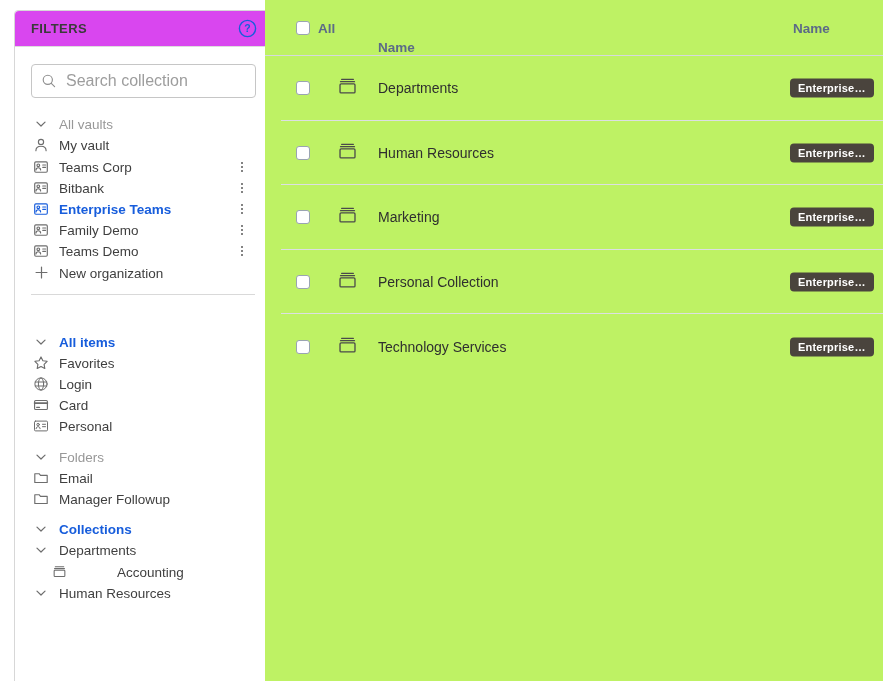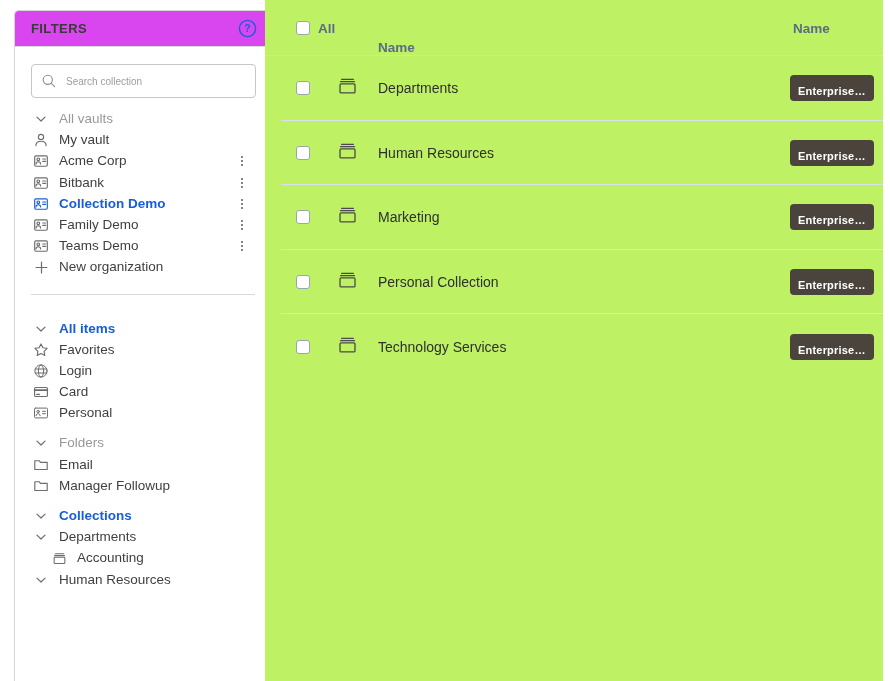--- a/index.html
+++ b/index.html
@@ -11,37 +11,37 @@
     background:#fff; border:1px solid #d7d7d7; border-radius:4px 4px 0 0; }
   .sidebar-header { height:36px; background:#d946ef; border-bottom:1px solid #ddd;
     border-radius:4px 4px 0 0; display:flex; align-items:center; justify-content:space-between;
     padding:0 14px 0 16px; }
   .sidebar-title { font-size:13px; font-weight:bold; letter-spacing:.4px; color:#3a3a3a; }
   .help-btn { width:19px; height:19px; display:flex; align-items:center; justify-content:center; cursor:pointer; }
 
   .search-wrap { position:relative; margin:17px 15px 13px 16px; }
   .search-wrap svg { position:absolute; left:10px; top:9px; }
   .search-input { width:100%; height:34px; border:1px solid #c6c6c6; border-radius:4px;
-    padding:0 10px 0 34px; font-size:10px; color:#3f3f3f; outline:none;
+    padding:0 10px 0 34px; font-size:16px; color:#3f3f3f; outline:none;
     font-family:"Liberation Sans", sans-serif; }
   .search-input::placeholder { color:#9d9d9d; }
 
   .nav { font-size:13.5px; }
-  .nav-row { display:flex; align-items:flex-start; height:21.2px; padding-left:18px; cursor:pointer; }
+  .nav-row { display:flex; align-items:flex-end; height:21.2px; padding-left:18px; cursor:pointer; }
   .nav-row .ic { width:16px; height:16px; flex:0 0 16px; display:flex; align-items:center;
     justify-content:center; margin-right:10px; color:#6d6d6d; }
-  .nav-row.indent1 { padding-left:36px; }
+  .nav-row.indent1 { padding-left:36px;gap:40px; }
   .nav-row .lbl { white-space:nowrap; color:#3f3f3f; }
   .nav-row .lbl.muted { color:#989898; }
   .nav-row .lbl.sel { color:var(--accent); font-weight:bold; }
   .nav-row .ic.sel { color:var(--accent); }
   .kebab { margin-left:auto; margin-right:22px; width:14px; height:16px;
     display:flex; align-items:center; justify-content:center; cursor:pointer; }
   .side-divider { height:1px; background:#d9d9d9; margin:13px 16px 0 16px; }
-  .sect { margin-top:26px; }
+  .sect { margin-top:34px; }
   .sect.tight { margin-top:9px; }
   .vaults { margin-top:13px; }
 
   svg.stroke { fill:none; stroke:currentColor; stroke-width:1.15; stroke-linecap:round; stroke-linejoin:round; }
 
   
   .main { position:absolute; left:265px; top:0; width:618px; height:681px; background:#bef264; }
   .thead { position:relative; height:56px; border-bottom:1px solid #d5d9de; }
   .thead .hdr { position:absolute; top:50%; transform:translateY(-50%);
     font-size:13.5px; font-weight:bold; color:#5c6b87; }
@@ -51,21 +51,21 @@
   .h-name { left:113px;margin-top:19px; }
   .h-owner { left:528px; }
   .trow { position:relative; height:64.6px; }
   .trow:not(:last-child)::after { content:""; position:absolute; left:16px; right:0; bottom:0;
     height:1px; background:#dcdfe3; }
   .trow .cicon { position:absolute; left:72px; top:50%; transform:translateY(-50%); color:#4a4a4a; }
   .trow .rname { position:absolute; left:113px; top:50%; transform:translateY(-50%);
     font-size:14px; color:#2f2f2f; cursor:pointer; }
   .badge { position:absolute; left:525px; top:50%; transform:translateY(-50%);
     background:var(--badge-bg); color:var(--badge-text); font-size:11px; font-weight:bold;
-    padding:10px 8px 4px; border-radius:4px; letter-spacing:.2px; white-space:nowrap;text-align:right; }
+    padding:3px 8px 4px; border-radius:4px; letter-spacing:.2px; white-space:nowrap;text-align:right; }
 </style>
 </head>
 <body>
 
 <aside class="sidebar">
   <div class="sidebar-header">
     <span class="sidebar-title">FILTERS</span>
     <span class="help-btn">
       <svg width="19" height="19" viewBox="0 0 19 19">
           <circle cx="9.5" cy="9.5" r="8.1" fill="none" stroke="#175ddc" stroke-width="1.4"></circle>
@@ -102,21 +102,21 @@
     </div>
     <div class="nav-row">
       <span class="ic">
           <svg class="stroke" width="16" height="16" viewBox="0 0 16 16">
             <rect x="1.7" y="2.8" width="12.6" height="10.4" rx="1.2"></rect>
             <circle cx="5.3" cy="6.3" r="1.35"></circle>
             <path d="M3 10.9c0-1.5 1.1-2.2 2.3-2.2s2.3.7 2.3 2.2"></path>
             <path d="M9.7 6h2.9M9.7 8.3h2.9"></path>
           </svg>
         </span>
-      <span class="lbl">Acme Corp</span>
+      <span class="lbl">Teams Corp</span>
       <span class="kebab">
           <svg width="14" height="16" viewBox="0 0 16 16">
             <g fill="#5a5a5a">
               <circle cx="8" cy="3.4" r="1.15"></circle>
               <circle cx="8" cy="8" r="1.15"></circle>
               <circle cx="8" cy="12.6" r="1.15"></circle>
             </g>
           </svg>
         </span>
     </div>
@@ -142,21 +142,21 @@
     </div>
     <div class="nav-row">
       <span class="ic sel">
           <svg class="stroke" width="16" height="16" viewBox="0 0 16 16">
             <rect x="1.7" y="2.8" width="12.6" height="10.4" rx="1.2"></rect>
             <circle cx="5.3" cy="6.3" r="1.35"></circle>
             <path d="M3 10.9c0-1.5 1.1-2.2 2.3-2.2s2.3.7 2.3 2.2"></path>
             <path d="M9.7 6h2.9M9.7 8.3h2.9"></path>
           </svg>
         </span>
-      <span class="lbl sel">Collection Demo</span>
+      <span class="lbl sel">Enterprise Teams</span>
       <span class="kebab">
           <svg width="14" height="16" viewBox="0 0 16 16">
             <g fill="#5a5a5a">
               <circle cx="8" cy="3.4" r="1.15"></circle>
               <circle cx="8" cy="8" r="1.15"></circle>
               <circle cx="8" cy="12.6" r="1.15"></circle>
             </g>
           </svg>
         </span>
     </div>

